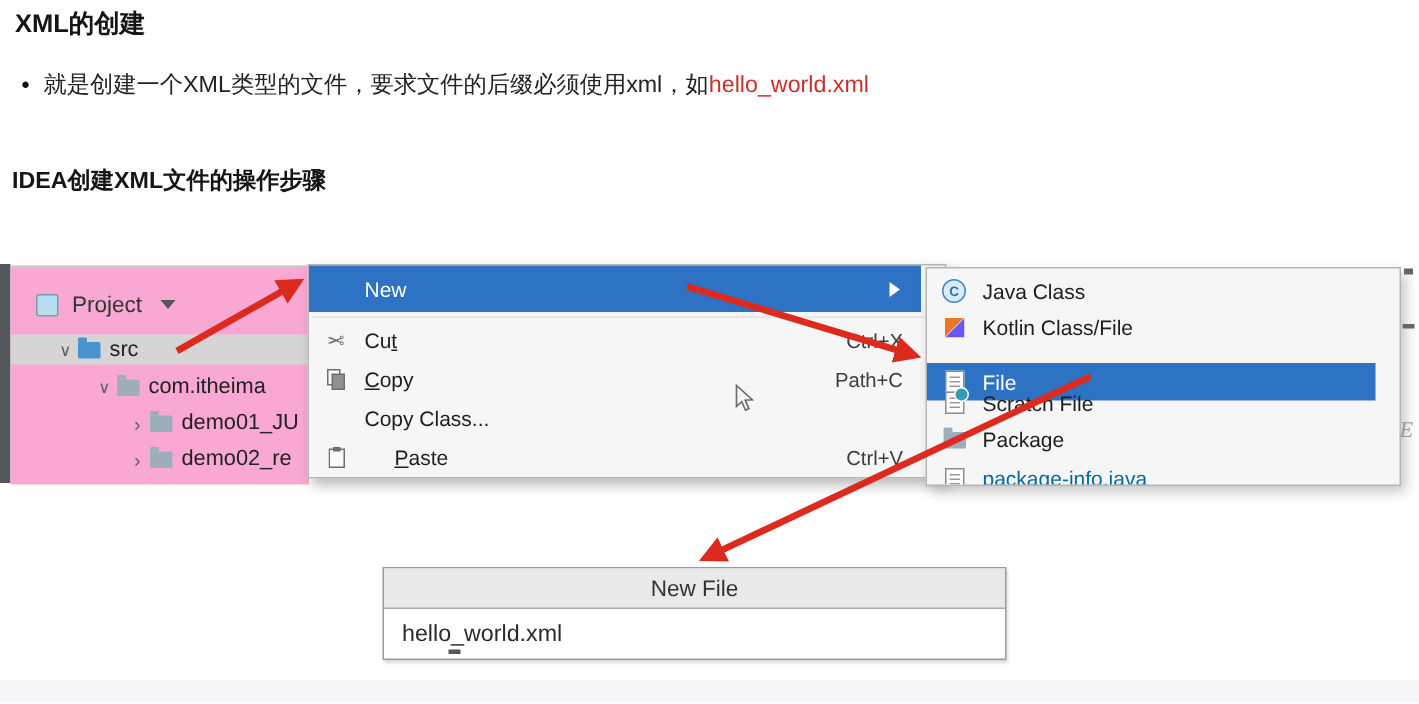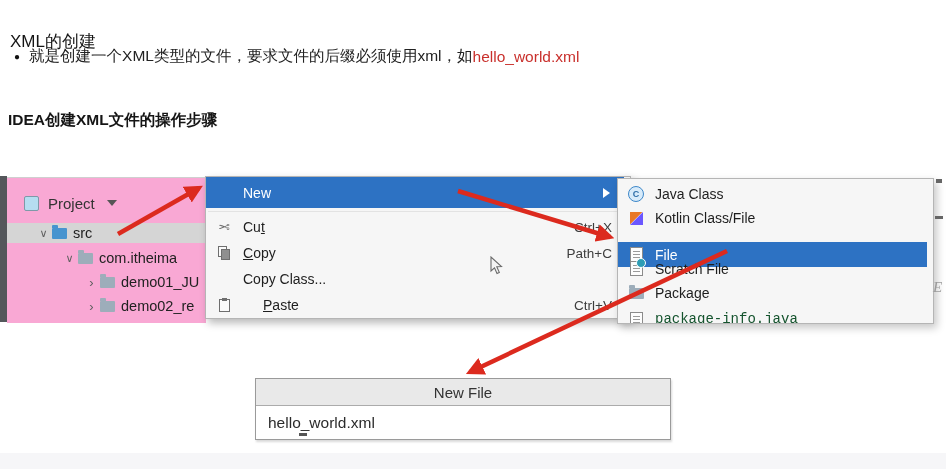--- a/index.html
+++ b/index.html
@@ -1,21 +1,21 @@
 <!DOCTYPE html>
 <html><head>
 <meta charset="utf-8">
 <style>
   html,body{margin:0;padding:0;background:#fff;}
   body{width:946px;height:469px;position:relative;overflow:hidden;
        font-family:"Liberation Sans","DejaVu Sans",sans-serif;color:#1c1c1c;}
   .abs{position:absolute;}
 
   
-  .doc-title{left:10px;top:4px;font-size:17px;font-weight:normal;color:#151515;margin-top:26px;}
+  .doc-title{left:10px;top:4px;font-size:17px;font-weight:bold;color:#151515;}
   .bullet-line{left:14px;top:46px;font-size:15.5px;color:#222;display:flex;align-items:center;}
   .bullet-dot{font-size:10px;margin-right:9px;color:#111;}
   .red-text{color:#c9302c;}
   .doc-subtitle{left:8px;top:110px;font-size:15.5px;font-weight:bold;color:#151515;}
 
   
   .ide-left-strip{left:0;top:176px;width:7px;height:146px;background:#54575b;}
   .project-panel{left:7px;top:177px;width:199px;height:145px;background:#f9a8d4;
                  border-top:1px solid #cfcfcf;overflow:hidden;}
   .tree-row{position:absolute;height:20px;display:flex;align-items:center;font-size:14.5px;color:#222;white-space:nowrap;}
@@ -26,21 +26,21 @@
   .f-blue{background:#4794cf;}
   .f-gray{background:#9dadba;}
   .proj-icon{width:13px;height:13px;background:#b6ddf1;border:1px solid #7e99a8;border-radius:2px;margin-right:9px;}
   .dd-arrow{width:0;height:0;border-left:5px solid transparent;border-right:5px solid transparent;
             border-top:6px solid #555;margin-left:12px;}
 
   
   .menu{background:#f6f6f6;border:1px solid #b5b5b5;box-shadow:3px 4px 8px rgba(0,0,0,.28);}
   .ctx-menu{left:205px;top:176px;width:424px;height:141px;}
   .sub-menu{left:617px;top:178px;width:315px;height:144px;overflow:hidden;box-shadow:3px 4px 8px rgba(0,0,0,.22);}
-  .menu-row{position:absolute;left:0;right:6px;display:flex;align-items:center;font-size:14px;color:#1e1e1e;}
+  .menu-row{position:absolute;left:0;right:16px;display:flex;align-items:center;font-size:14px;color:#1e1e1e;}
   .menu-sel{background:#2d72c3;color:#ffffff;}
   .mi-icon{width:18px;flex:0 0 18px;margin-left:9px;display:flex;align-items:center;justify-content:center;}
   .mi-label{margin-left:10px;}
   .mi-label-noicon{margin-left:37px;}
   .mi-short{margin-left:auto;margin-right:12px;font-size:13.5px;color:#3d3d3d;}
   .mn{text-decoration:underline;}
   .sub-arrow{margin-left:auto;margin-right:14px;width:0;height:0;border-top:5px solid transparent;
              border-bottom:5px solid transparent;border-left:7px solid #fff;}
   .sep{position:absolute;left:2px;right:2px;top:34px;height:1px;background:#e3e3e3;}
 
@@ -212,21 +212,21 @@
   </div>
 
   <div class="menu-row" style="top:128px;height:24px;">
     <span class="mi-icon">
         <span class="doc-ic">
           <i></i>
           <i></i>
           <i></i>
         </span>
       </span>
-    <span class="mi-label" style="color:#14532d;font-family:Liberation Mono, monospace;">package-info.java</span>
+    <span class="mi-label" style="color:#0369a1;">package-info.java</span>
   </div>
 </div>
 
 <div class="abs edge-dash" style="left:936px;top:179px;width:6px;height:4px;"></div>
 <div class="abs edge-dash" style="left:935px;top:216px;width:8px;height:3px;"></div>
 <div class="abs edge-frag" style="left:933px;top:279px;">E</div>
 
 <div class="abs nf-dialog">
   <div class="nf-title">
     <span>New File</span>

